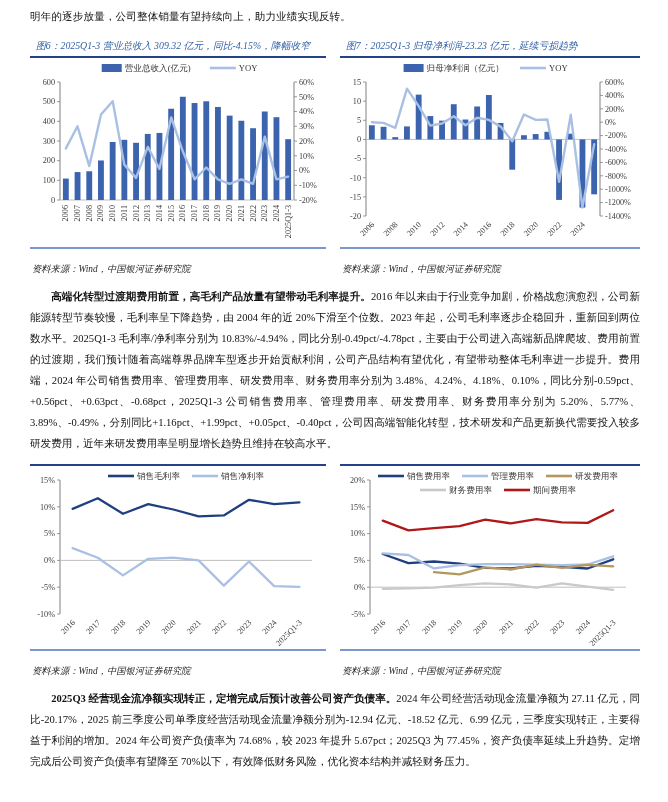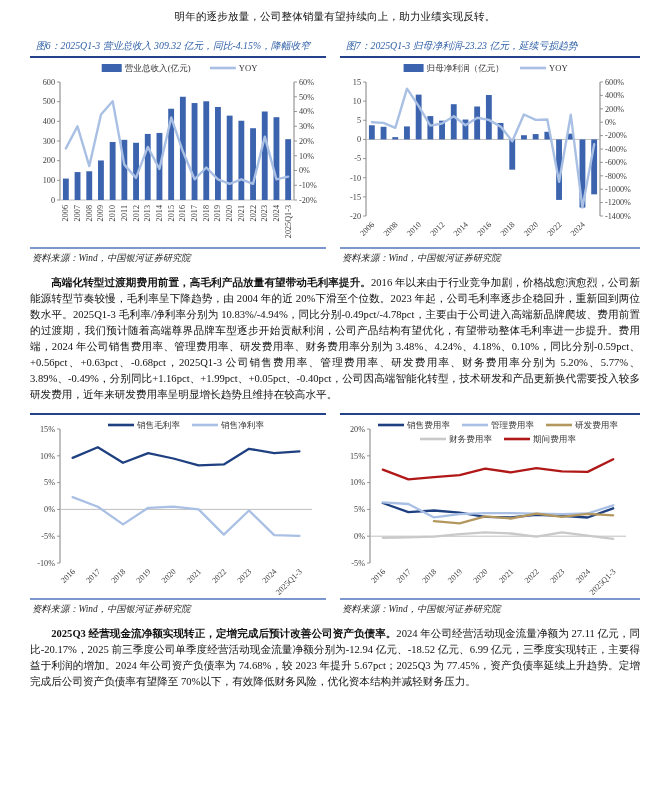--- a/index.html
+++ b/index.html
@@ -1,28 +1,28 @@
 <!DOCTYPE html>
 <html><head>
 <meta charset="utf-8">
 <style>
   html,body{margin:0;padding:0;background:#ffffff;}
   body{width:668px;height:802px;overflow:hidden;
        font-family:"Liberation Serif","DejaVu Serif",serif;color:#111;}
   .page{padding:6px 28px 0 30px;}
-  .intro{text-align:center;font-size:10.5px;margin:4px 0 14px;letter-spacing:.2px;}
+  .intro{text-align:left;font-size:10.5px;margin:4px 0 14px;letter-spacing:.2px;}
   .fig-row{display:flex;gap:14px;margin-bottom:10px;align-items:flex-start;}
   figure{margin:0;}
   .fig-l{width:296px;}
   .fig-r{width:300px;}
   .fig-title{color:#2e5fa6;font-size:9.8px;padding:2px 0 4px 6px;line-height:12px;font-style:italic;}
   .title-rule{height:2px;background:#24418c;}
   .src-rule{height:2px;background:#7c97ce;margin-top:1px;}
-  .source{font-style:italic;font-size:9.3px;color:#262626;padding:3px 0 0 2px;}
-  .body-para{font-size:10.6px;line-height:16px;text-align:justify;margin:2px 0 10px;text-indent:2em;}
+  .source{font-style:italic;font-size:9.3px;color:#262626;padding:14px 0 0 2px;}
+  .body-para{font-size:10.6px;line-height:21px;text-align:justify;margin:2px 0 10px;text-indent:2em;}
   .body-para b{font-weight:bold;}
   svg.chart{display:block;}
   svg.chart text{font-family:"Liberation Serif","DejaVu Serif",serif;}
 </style>
 </head>
 <body>
 
 <div class="page">
 
   <p class="intro">明年的逐步放量，公司整体销量有望持续向上，助力业绩实现反转。</p>

